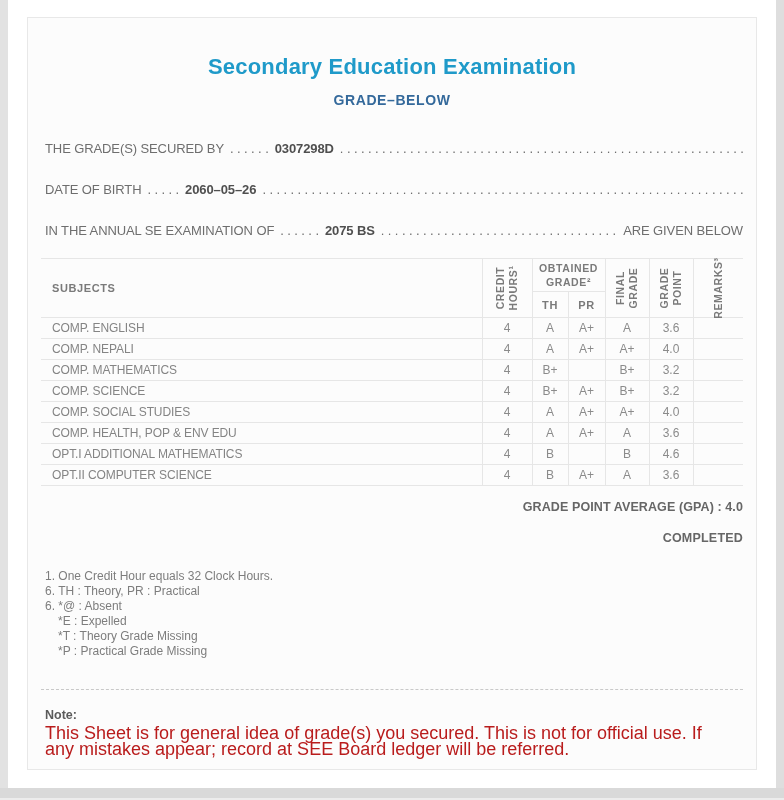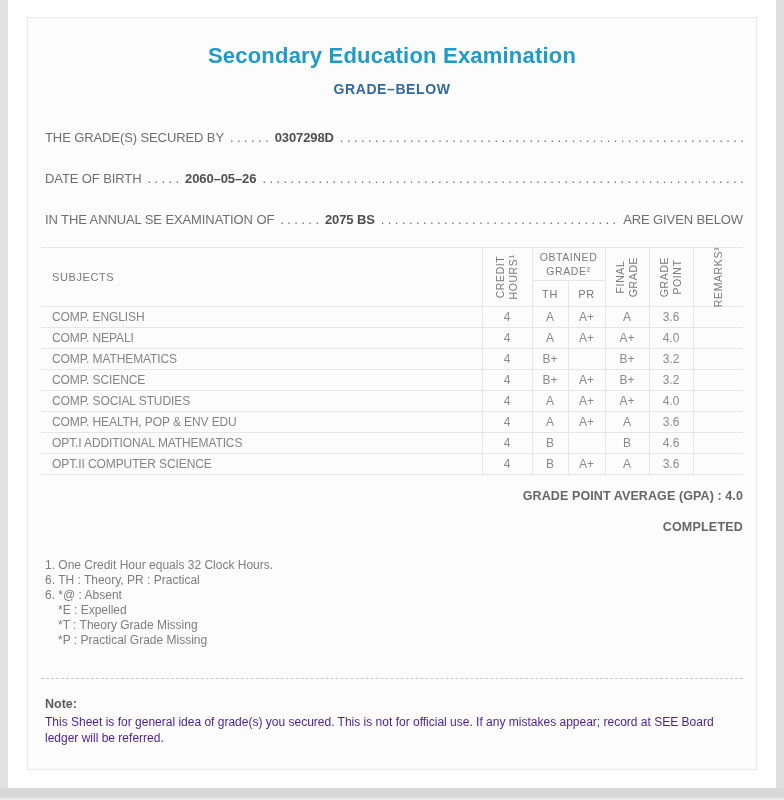--- a/index.html
+++ b/index.html
@@ -18,21 +18,21 @@
 
   .card {
     position: absolute; left: 27px; top: 17px;
     width: 730px; height: 753px;
     background: #fcfcfc;
     border: 1px solid #e8e8e8;
     padding: 0 13px;
   }
 
   .title {
-    margin-top: 25px;
+    margin-top: 36px;
     text-align: center;
     font-size: 22px;
     font-weight: bold;
     letter-spacing: 0.2px;
     color: var(--title_color, #1f9ac9);
   }
   .subtitle {
     margin-top: 12px;
     text-align: center;
     font-size: 14px;
@@ -62,21 +62,21 @@
     border-collapse: collapse;
     table-layout: fixed;
     margin-top: 20px;
   }
   table.grades th, table.grades td { border: 1px solid #e6e6e6; }
   table.grades tr > *:first-child { border-left: none; }
   table.grades tr > *:last-child  { border-right: none; }
 
   thead th {
     font-size: 10.5px;
-    font-weight: normal;
+    font-weight: bold;
     color: #7a7a7a;
     letter-spacing: 0.6px;
     background: transparent;
     margin-left: 39px;
   }
   th.subjects { text-align: left; padding-left: 11px; font-size: 11px; }
   tr.hrow1 th { height: 33px; }
   tr.hrow2 th { height: 26px; font-size: 11px; }
   th.obtained { text-align: center; padding: 2px 0; }
   th.obtained .obt { width: 66px; margin: 0 auto; line-height: 1.35; }
@@ -126,23 +126,23 @@
     margin-top: 18px;
     padding-left: 4px;
     font-size: 12.5px;
     font-weight: bold;
     color: #5a5a5a;
   }
   .note-body {
     margin-top: 3px;
     padding-left: 4px;
     padding-right: 10px;
-    font-size: 12px;
+    font-size: 18px;
     line-height: 16px;
-    color: #4c1d95;
+    color: #b91c1c;
   }
 </style>
 </head>
 <body>
 
 <div class="edge-left"></div>
 <div class="edge-right"></div>
 <div class="bottom-band"></div>
 <div class="bottom-band2"></div>
 

